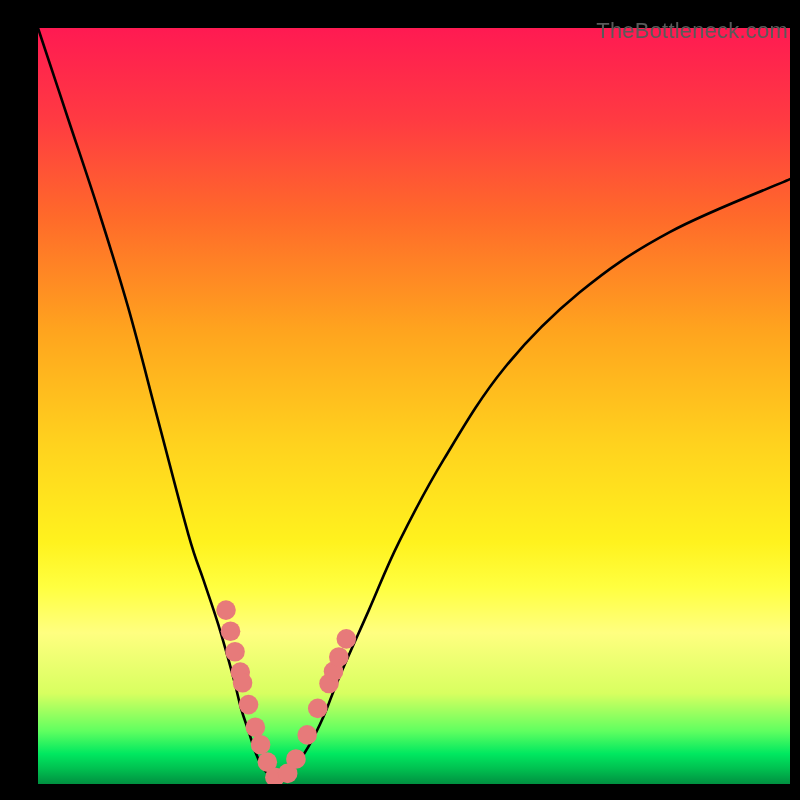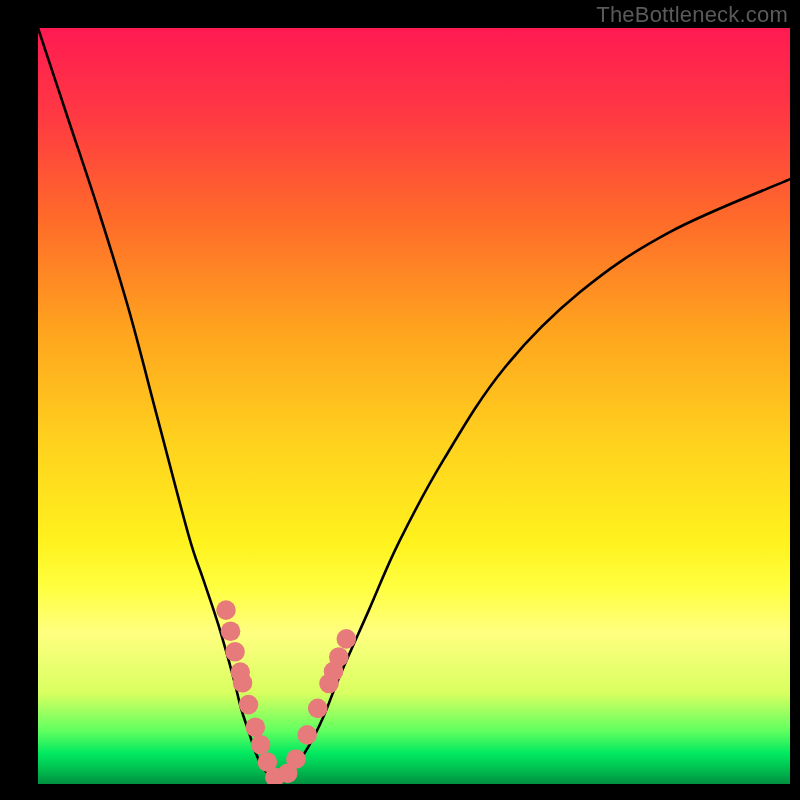--- a/index.html
+++ b/index.html
@@ -34,21 +34,21 @@
       #ffff80 80%,
       #d8ff60 88%,
       #60ff60 93%,
       #00e860 96%,
       #00c050 98%,
       #009040 100%
     );
   }
   .watermark {
     position: absolute;
-    top: 2px;
+    top: 18px;
     right: 12px;
     color: #5a5a5a;
     font-size: 22px;
     font-weight: 400;
     letter-spacing: 0.2px;
     pointer-events: none;
   }
   svg.overlay {
     position: absolute;
     left: 0;

